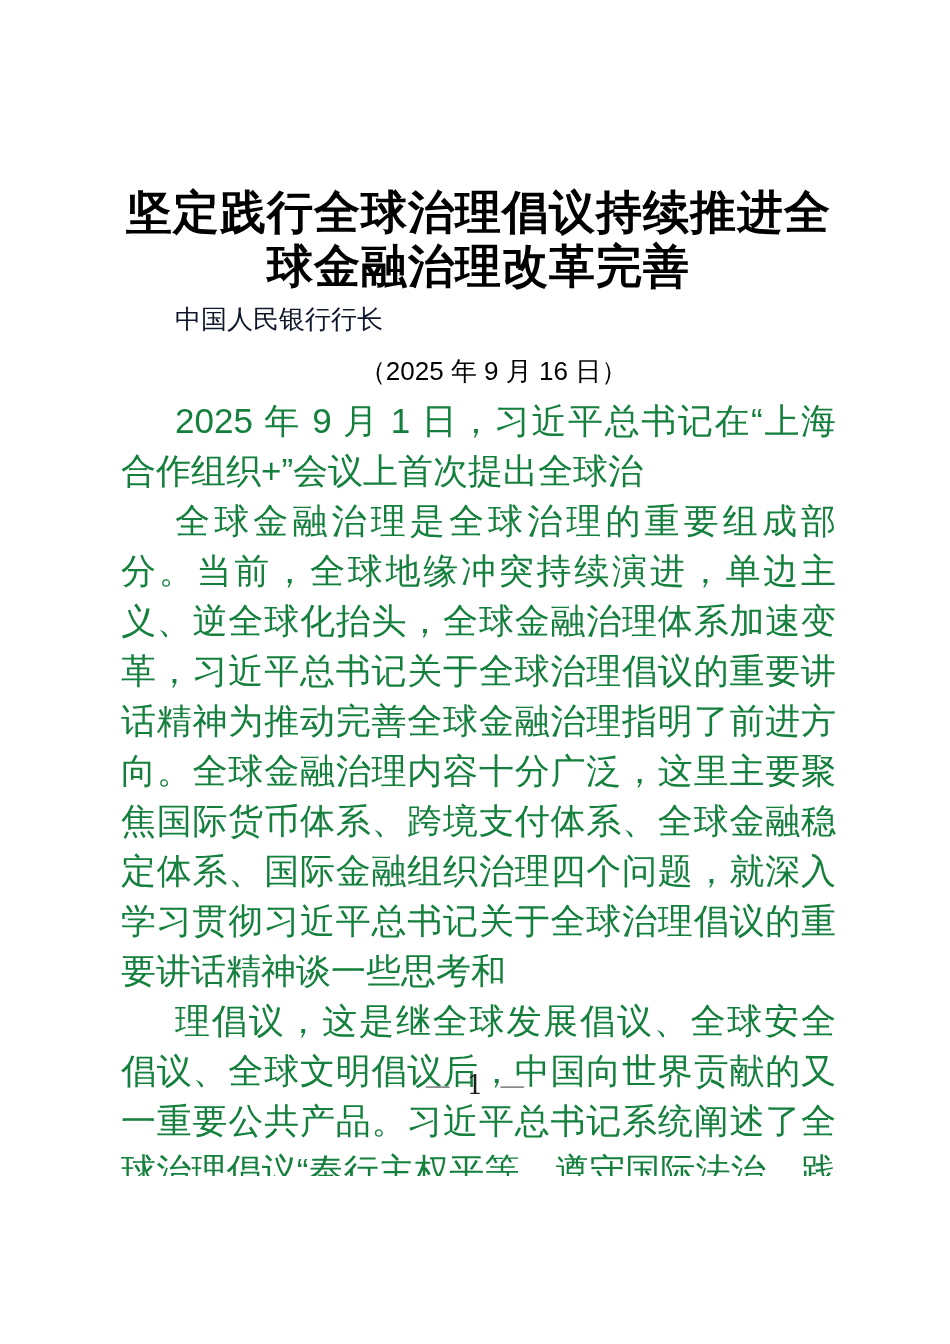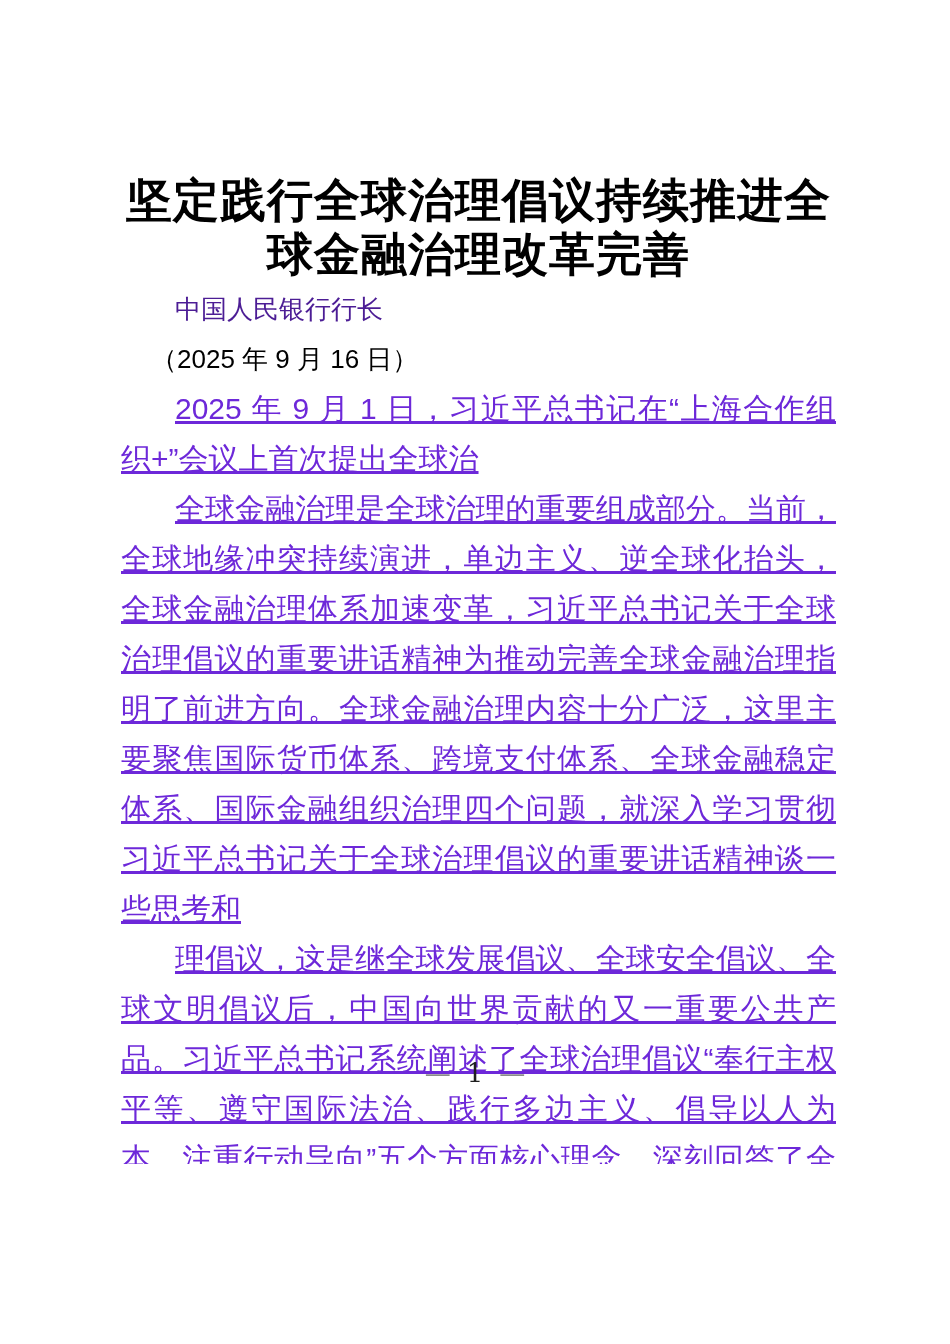--- a/index.html
+++ b/index.html
@@ -5,21 +5,21 @@
   * { box-sizing: border-box; }
   html, body {
     margin: 0;
     padding: 0;
     background: #ffffff;
   }
   .page {
     position: relative;
     width: 950px;
     height: 1164px;
-    margin: 0 auto;
+    margin: 12px auto;
     background: #ffffff;
     color: #000000;
     font-family: "Liberation Sans", sans-serif;
     overflow: hidden;
   }
   .content {
     position: absolute;
     left: 121px;
     top: 0;
     width: 715px;
@@ -32,36 +32,37 @@
     line-height: 54px;
     letter-spacing: 1px;
     text-align: center;
     color: #000000;
   }
   .byline {
     margin-top: 2px;
     font-size: 26px;
     line-height: 50px;
     text-indent: 54px;
-    color: #4c1d95;
+    color: #0f172a;
+    font-family: Liberation Mono, monospace;
   }
   .dateline {
     font-size: 26px;
     line-height: 50px;
     text-indent: 30px;
     color: #000000;
+    text-align: center;
   }
   .body-text p {
     margin: 0;
-    font-size: 30px;
+    font-size: 35px;
     line-height: 50px;
     text-indent: 54px;
     text-align: justify;
-    color: #6d28d9;
-    text-decoration: underline;
+    color: #15803d;
   }
   .page-footer {
     position: absolute;
     left: 0;
     right: 0;
     bottom: 78px;
     text-align: center;
     font-family: "DejaVu Serif", serif;
     font-size: 26px;
     line-height: 26px;

